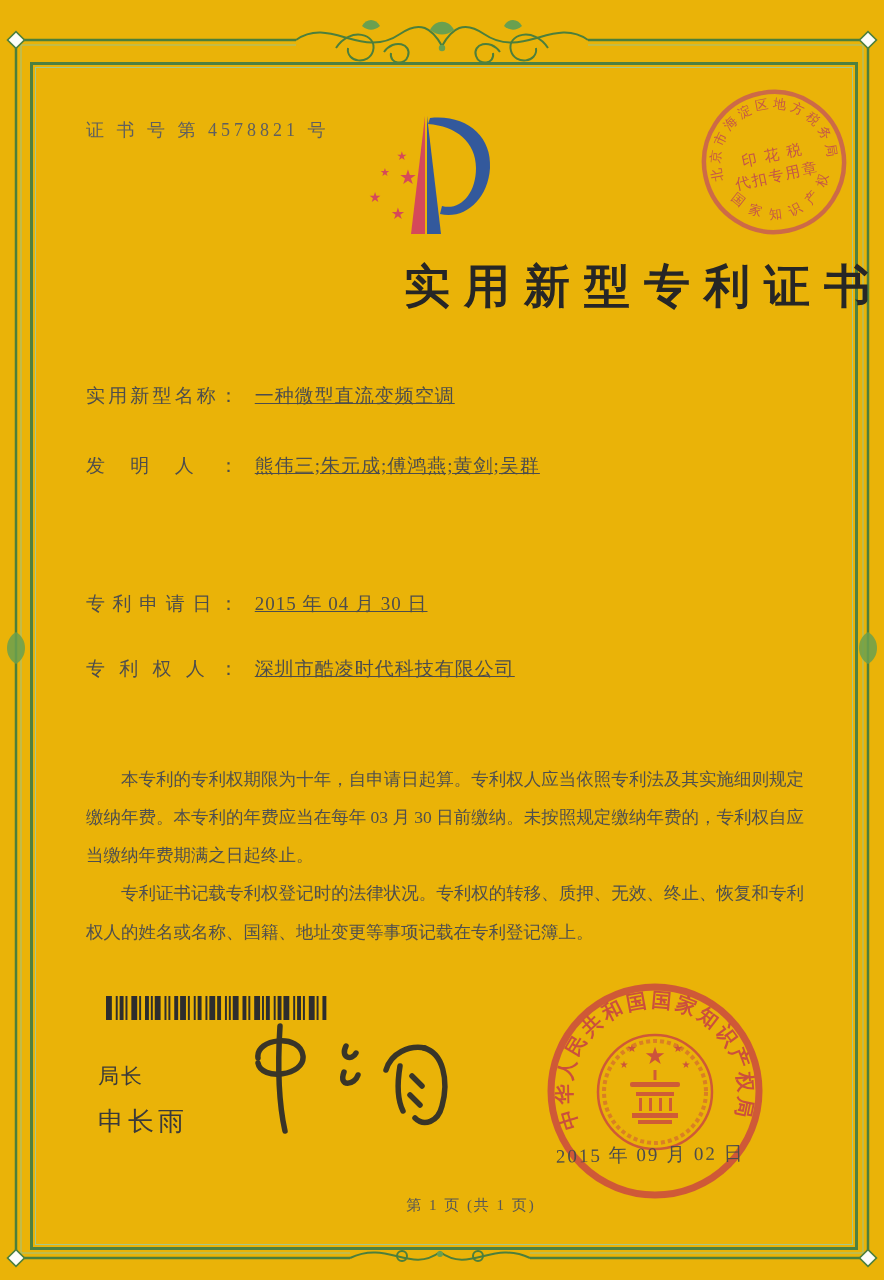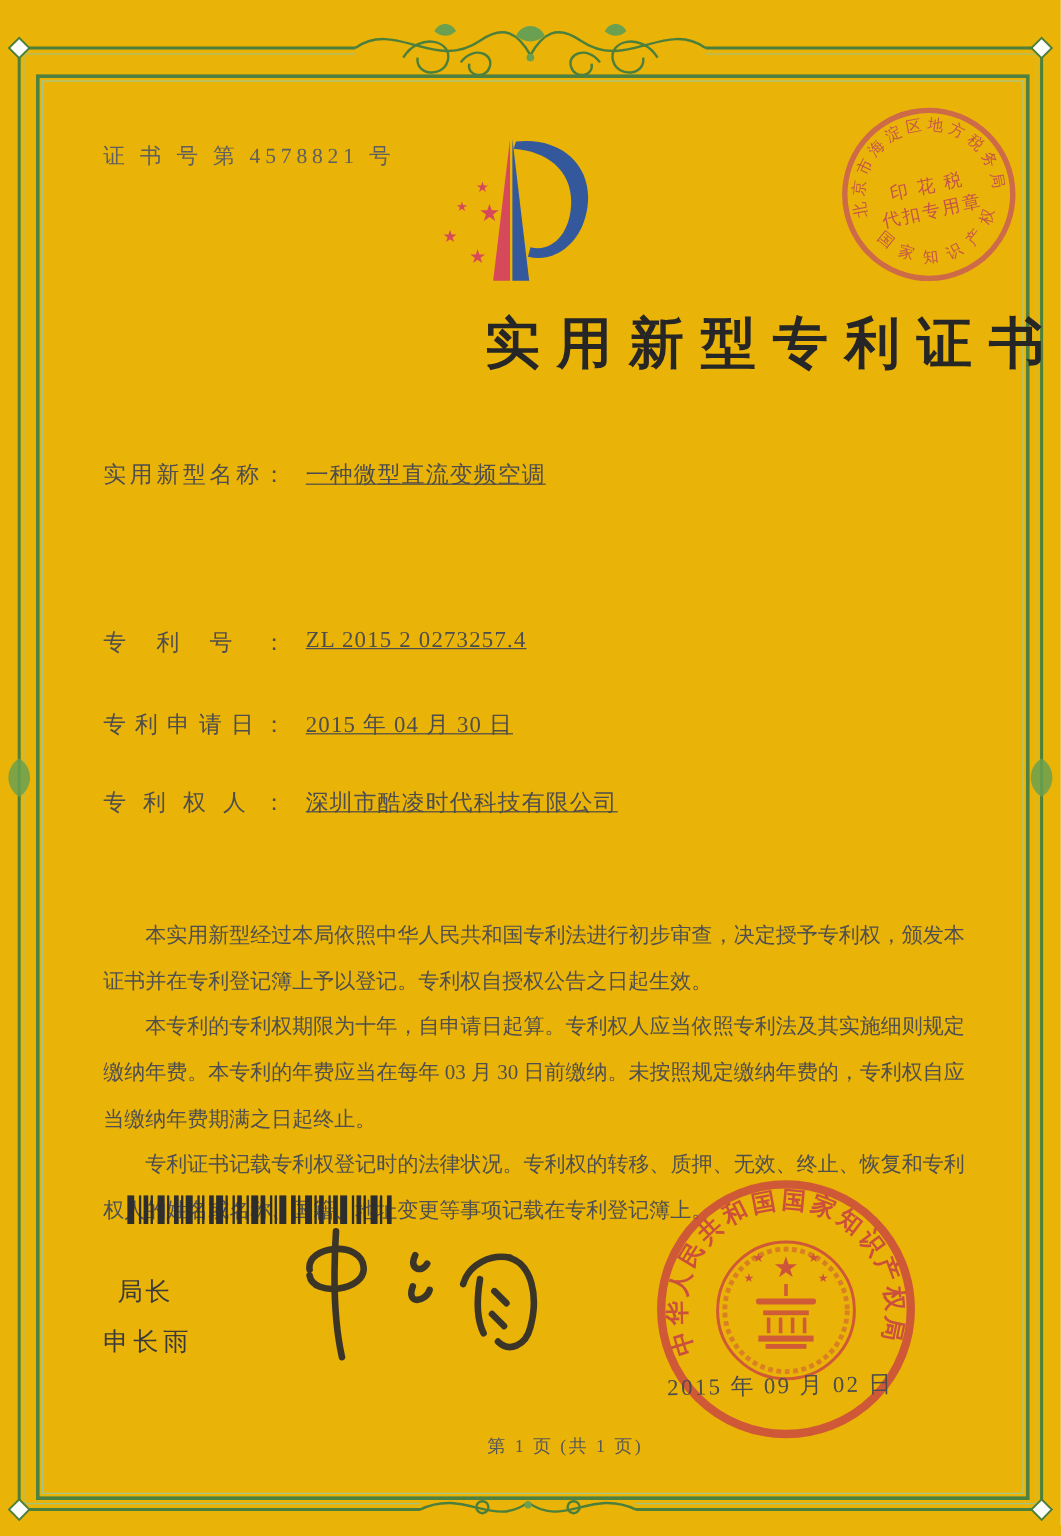--- a/index.html
+++ b/index.html
@@ -28,21 +28,21 @@
   .row .lbl{display:inline-block;width:152px;text-align:justify;text-align-last:justify;vertical-align:top;}
   .row .val{margin-left:12px;letter-spacing:1px;text-decoration:underline;}
   .r1{top:383px}.r2{top:453px}.r3{top:523px}.r4{top:591px}.r5{top:656px}.r6{top:721px}
   .body-text{
     position:absolute;left:86px;top:760px;width:718px;
     font-size:17.5px;line-height:2.18;color:#4f4f4f;text-align:justify;
   }
   .body-text p{margin:0;text-indent:2em;}
   .barcode{position:absolute;left:106px;top:996px;}
   .sig-title{position:absolute;left:98px;top:1062px;font-size:21px;color:#3a3a3a;letter-spacing:2px;}
-  .sig-name{position:absolute;left:86px;top:1104px;font-size:21px;color:#3a3a3a;letter-spacing:4px;}
+  .sig-name{position:absolute;left:98px;top:1104px;font-size:26px;color:#3a3a3a;letter-spacing:4px;}
   .signature{position:absolute;left:228px;top:1018px;}
   .office-seal{position:absolute;left:538px;top:976px;}
   .seal-date{
     position:absolute;left:556px;top:1142px;font-size:19px;letter-spacing:2px;
     color:#4c4c4c;transform:rotate(-1deg);
   }
   .footer{
     position:absolute;left:0;top:1196px;width:100%;text-align:center;
     font-size:15px;color:#575757;letter-spacing:2px;padding-left:29px;
   }
@@ -136,35 +136,34 @@
       <text x="82" y="101" font-size="15" fill="rgba(193,78,78,.95)" text-anchor="middle" letter-spacing="2">代扣专用章</text>
     </g>
   </svg>
 
   <div class="doc-title">实用新型专利证书</div>
 
   <div class="row r1">
     <span class="lbl">实用新型名称：</span>
     <span class="val">一种微型直流变频空调</span>
   </div>
-  <div class="row r3">
-    <span class="lbl">专利号：</span>
-    <span class="val">ZL 2015 2 0273257.4</span>
+  <div class="row r2">
+    <span class="lbl">发明人：</span>
+    <span class="val">熊伟三;朱元成;傅鸿燕;黄剑;吴群</span>
   </div>
   <div class="row r4">
     <span class="lbl">专利申请日：</span>
     <span class="val">2015 年 04 月 30 日</span>
   </div>
   <div class="row r5">
     <span class="lbl">专利权人：</span>
     <span class="val">深圳市酷凌时代科技有限公司</span>
   </div>
 
   <div class="body-text">
-    <p>本实用新型经过本局依照中华人民共和国专利法进行初步审查，决定授予专利权，颁发本证书并在专利登记簿上予以登记。专利权自授权公告之日起生效。</p>
     <p>本专利的专利权期限为十年，自申请日起算。专利权人应当依照专利法及其实施细则规定缴纳年费。本专利的年费应当在每年 03 月 30 日前缴纳。未按照规定缴纳年费的，专利权自应当缴纳年费期满之日起终止。</p>
     <p>专利证书记载专利权登记时的法律状况。专利权的转移、质押、无效、终止、恢复和专利权人的姓名或名称、国籍、地址变更等事项记载在专利登记簿上。</p>
   </div>
 
   <svg id="barcode-svg" class="barcode" width="240" height="24" viewBox="0 0 240 24">
       <rect x="0" y="0" width="5.85" height="24" fill="#2d2d2d"></rect>
       <rect x="9.75" y="0" width="1.95" height="24" fill="#2d2d2d"></rect>
       <rect x="13.649999999999999" y="0" width="3.9" height="24" fill="#2d2d2d"></rect>
       <rect x="19.499999999999996" y="0" width="1.95" height="24" fill="#2d2d2d"></rect>
       <rect x="25.349999999999994" y="0" width="5.85" height="24" fill="#2d2d2d"></rect>

